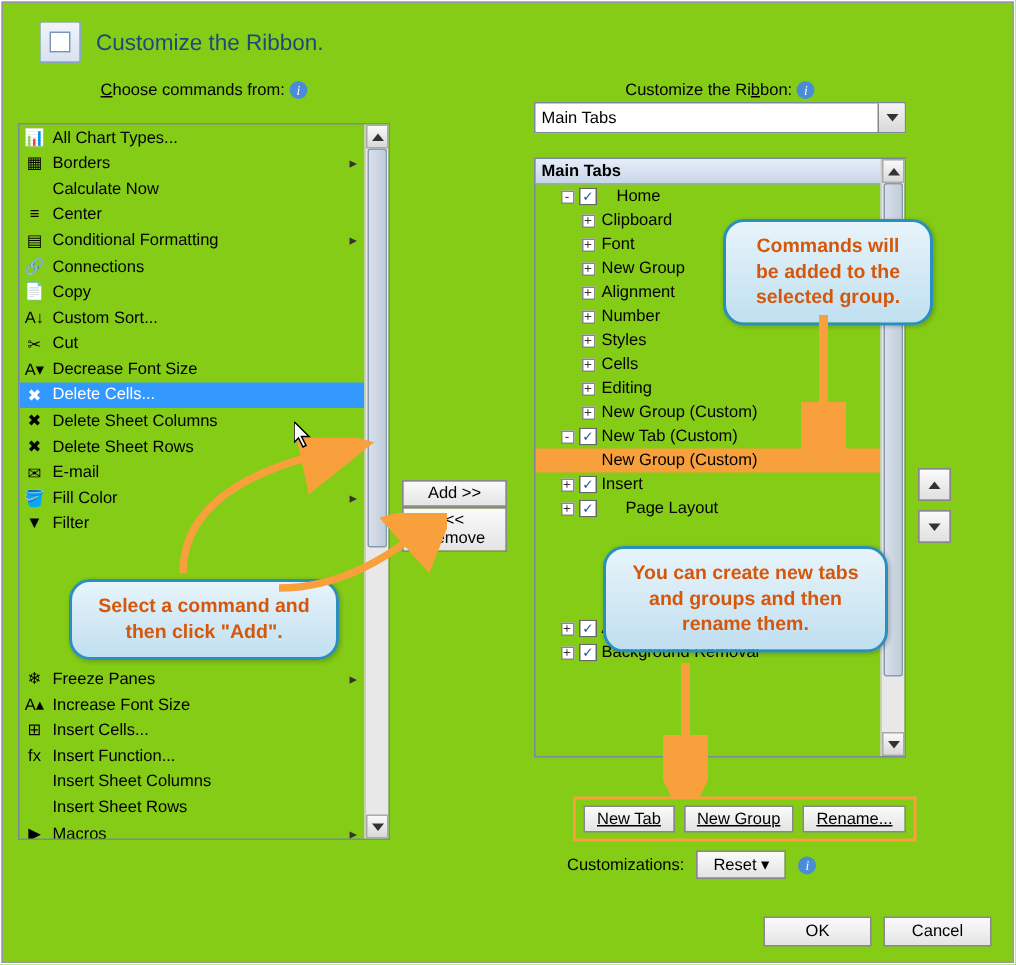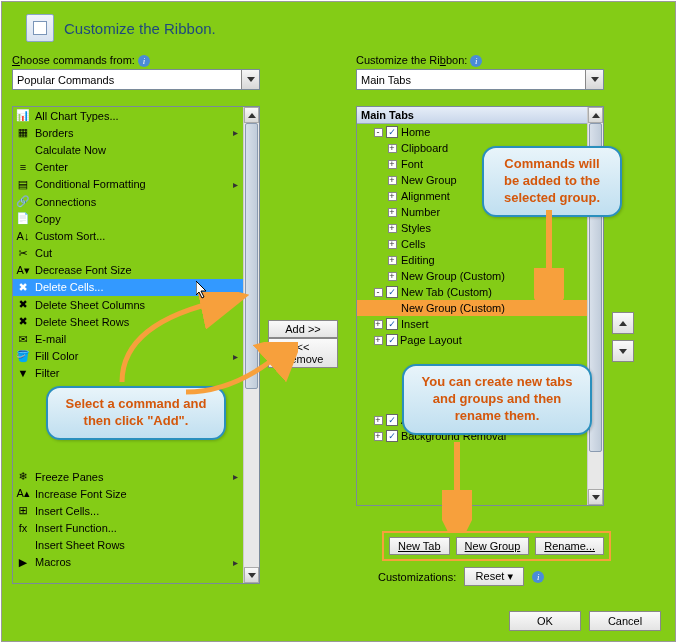--- a/index.html
+++ b/index.html
@@ -47,21 +47,21 @@
 }
 .main {
   display: flex;
   padding: 0 10px;
   gap: 8px;
 }
 .col-left { width: 248px; }
 .col-mid { width: 80px; padding-top: 270px; }
 .col-right { width: 248px; }
 .col-far { width: 30px; padding-top: 262px; }
-.field-label { font-size: 11px; display:block; margin: 4px 0 2px 0; }
+.field-label { font-size: 11px; display:block; margin: 4px 0 2px 0; text-align: center; }
 .field-label .u { text-decoration: underline; }
 .combo {
   display: flex;
   border: 1px solid #7a8a99;
   background: #fff;
   height: 21px;
   align-items: center;
 }
 .combo-text { flex: 1; padding: 0 4px; }
 .combo-btn {
@@ -223,26 +223,20 @@
 
   <div class="header">
     <div class="header-icon"></div>
     <div class="header-title">Customize the Ribbon.</div>
   </div>
 
   <div class="main">
 
     <div class="col-left">
       <label class="field-label"><span class="u">C</span><span>hoose commands from:</span> <span class="info-icon">i</span></label>
-      <div class="combo">
-        <div class="combo-text">Popular Commands</div>
-        <div class="combo-btn">
-            <div class="caret-down"></div>
-          </div>
-      </div>
       <div class="listbox">
         <div class="list-inner" id="cmd-list">
             <div class="cmd-item">
               <span class="cmd-icon">📊</span>
               <span>All Chart Types...</span>
             </div>
             <div class="cmd-item">
               <span class="cmd-icon">▦</span>
               <span>Borders</span>
               <span class="cmd-sub">▸</span>
@@ -334,20 +328,24 @@
               <span class="cmd-icon">A▴</span>
               <span>Increase Font Size</span>
             </div>
             <div class="cmd-item">
               <span class="cmd-icon">⊞</span>
               <span>Insert Cells...</span>
             </div>
             <div class="cmd-item">
               <span class="cmd-icon">fx</span>
               <span>Insert Function...</span>
+            </div>
+            <div class="cmd-item">
+              <span class="cmd-icon"></span>
+              <span>Insert Sheet Columns</span>
             </div>
             <div class="cmd-item">
               <span class="cmd-icon"></span>
               <span>Insert Sheet Rows</span>
             </div>
             <div class="cmd-item">
               <span class="cmd-icon">▶</span>
               <span>Macros</span>
               <span class="cmd-sub">▸</span>
             </div>
@@ -383,21 +381,21 @@
         <div class="tree-header">Main Tabs</div>
         <div class="tree-body" id="tree-body">
             <div class="tree-row">
               <span class="tw"></span>
               <span class="tw">
                 <span class="pm">-</span>
               </span>
               <span class="tw">
                 <span class="chk">✓</span>
               </span>
-              <span style="padding-left: 2px;">Home</span>
+              <span style="padding-left: 12px;">Home</span>
             </div>
             <div class="tree-row">
               <span class="tw"></span>
               <span class="tw"></span>
               <span class="tw">
                 <span class="pm">+</span>
               </span>
               <span style="padding-left: 2px;">Clipboard</span>
             </div>
             <div class="tree-row">
@@ -491,21 +489,21 @@
               <span style="padding-left: 2px;">Insert</span>
             </div>
             <div class="tree-row">
               <span class="tw"></span>
               <span class="tw">
                 <span class="pm">+</span>
               </span>
               <span class="tw">
                 <span class="chk">✓</span>
               </span>
-              <span style="padding-left: 1px;">Page Layout</span>
+              <span style="padding-left: 18px;">Page Layout</span>
             </div>
             <div class="tree-row">
               <span class="tw"></span>
               <span class="tw"></span>
               <span style="padding-left: 2px;"></span>
             </div>
             <div class="tree-row">
               <span class="tw"></span>
               <span class="tw"></span>
               <span style="padding-left: 2px;"></span>

